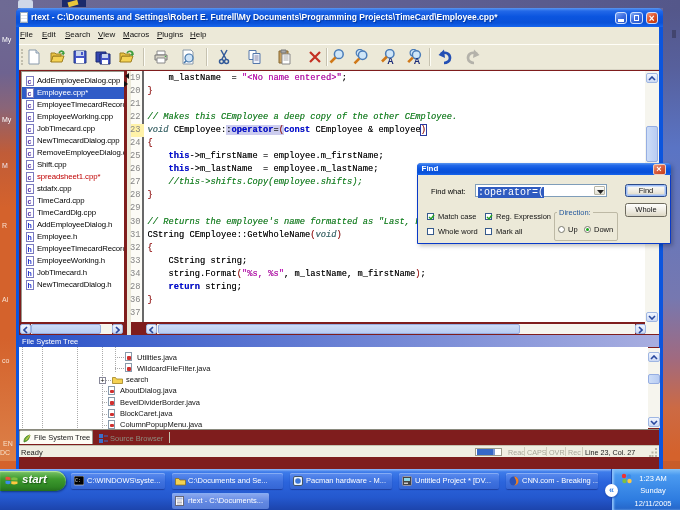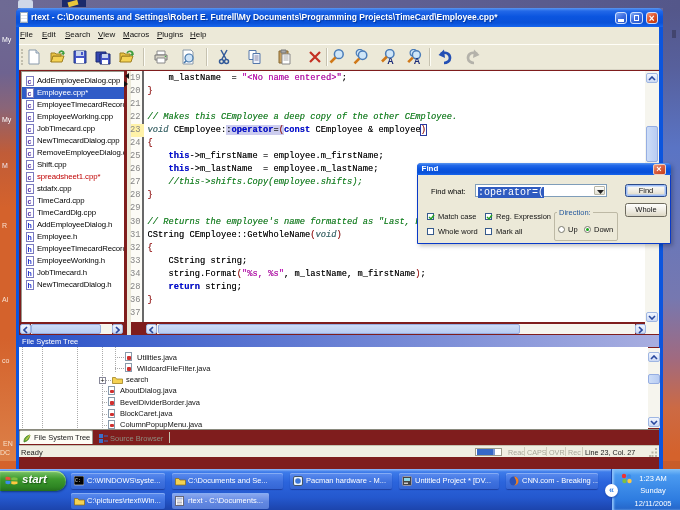--- a/index.html
+++ b/index.html
@@ -540,26 +540,20 @@
         </svg>
         <span class="tt">Untitled Project * [DV...</span>
       </div>
  <div class="tb" style="left:506px;top:3.5px;width:92px;">
         <svg class="ti" width="10" height="10">
           <circle cx="5" cy="5" r="4.5" fill="#2a52b8"></circle>
           <path d="M5 0.5A4.5 4.5 0 0 1 9.5 5 4.5 4.5 0 0 1 5 9.5c2-1.3 2.6-3 2-4.8C6.4 2.6 5.6 1.5 5 .5z" fill="#f08020"></path>
         </svg>
         <span class="tt">CNN.com - Breaking ...</span>
       </div>
- <div class="tb" style="left:71px;top:23.5px;width:94px;">
-        <svg class="ti" width="11" height="10">
-          <path d="M0.5 9v-6.5h3.4l1 1.5h5.6V9z" fill="#f4d253" stroke="#8a6a10" stroke-width="0.7"></path>
-        </svg>
-        <span class="tt">C:\pictures\rtext\Win...</span>
-      </div>
  <div class="tb" style="left:172px;top:23.5px;width:97px;background:linear-gradient(180deg,#8FACF0,#6288E2 55%,#587ED8);text-decoration:underline;">
         <svg class="ti" width="9" height="10">
           <rect x="0.5" y="0.5" width="8" height="9" fill="#fff" stroke="#667"></rect>
           <rect x="1.5" y="1.5" width="6" height="2" fill="#aab8d8"></rect>
           <path d="M2 5h5M2 6.5h5M2 8h5" stroke="#99a" stroke-width="0.7"></path>
         </svg>
         <span class="tt">rtext - C:\Documents...</span>
       </div>
  <div class="abs" id="tray">
   <div class="abs" style="left:-7px;top:15px;width:13px;height:13px;border-radius:50%;background:#fff;color:#2E7CE0;font-weight:bold;font-size:9px;text-align:center;line-height:12px;box-shadow:0 1px 2px #1a48b0;">«</div>

